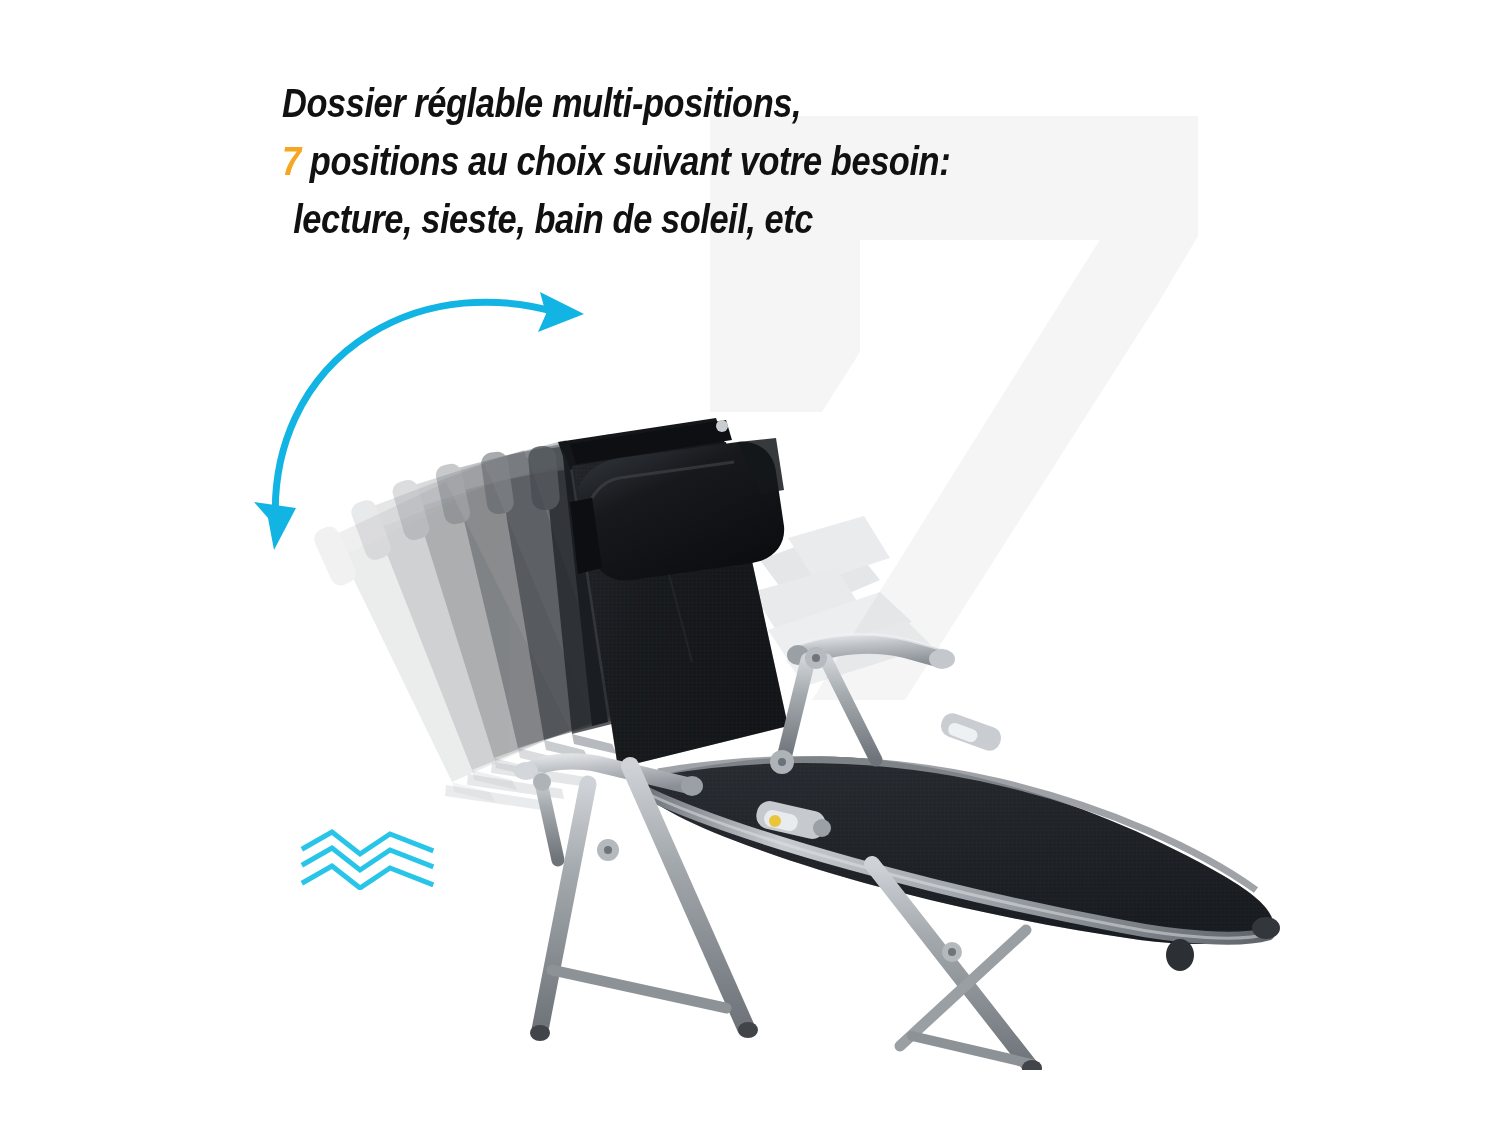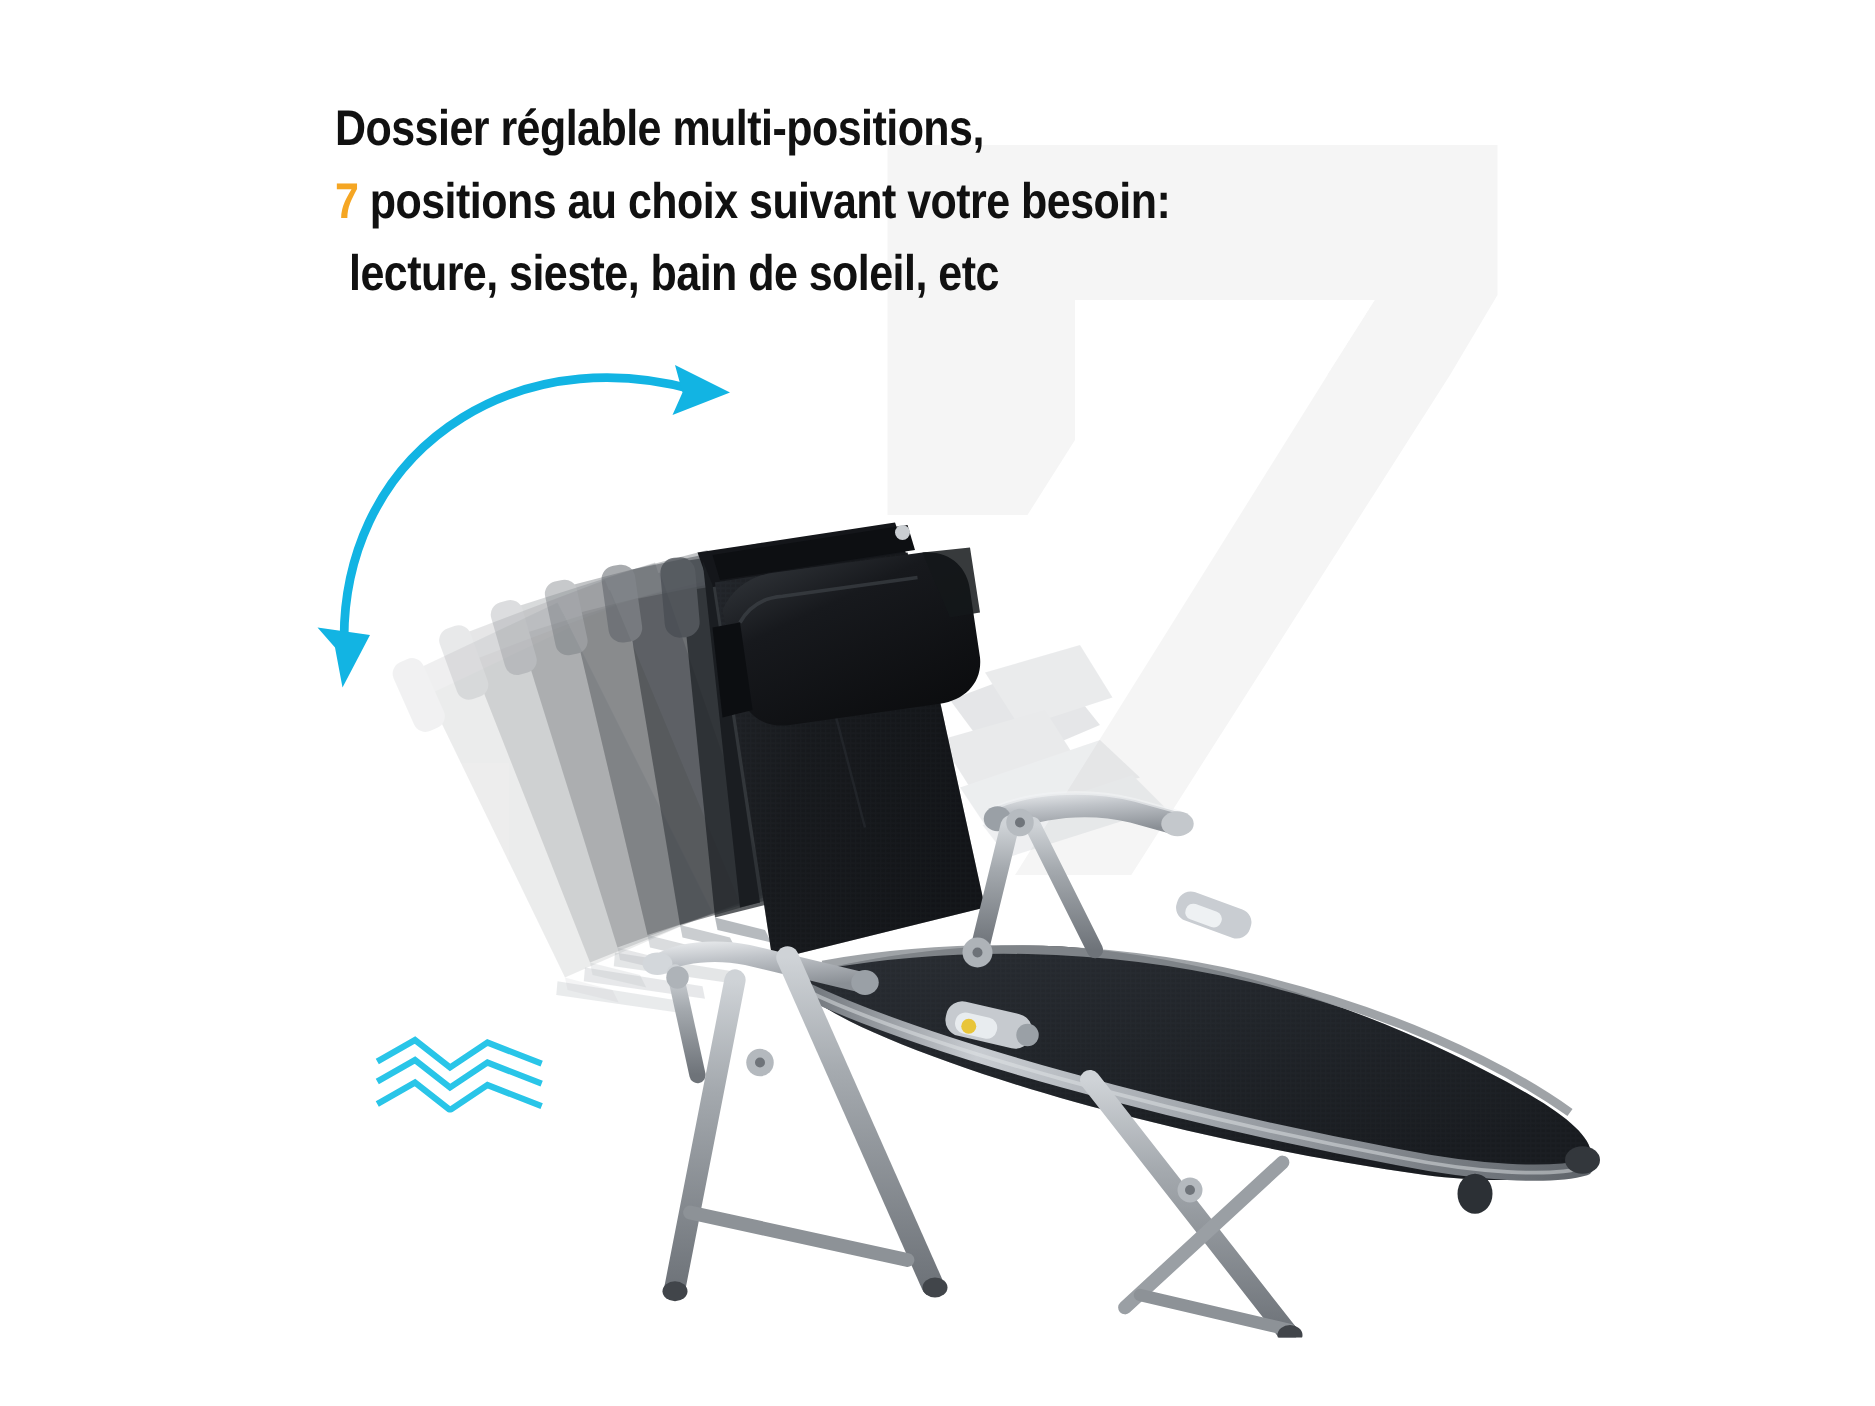--- a/index.html
+++ b/index.html
@@ -3,21 +3,21 @@
 <meta charset="utf-8">
 <style>
   html,body{margin:0;padding:0;background:#ffffff;}
   body{width:1500px;height:1125px;overflow:hidden;font-family:"Liberation Sans",sans-serif;}
   #stage{position:relative;width:1500px;height:1125px;background:#ffffff;overflow:hidden;}
 
   
   #watermark{position:absolute;left:0;top:0;width:1500px;height:1125px;}
 
   
-  #headline{position:absolute;left:268px;top:74px;width:780px;z-index:40;}
+  #headline{position:absolute;left:282px;top:74px;width:780px;z-index:40;font-style:italic;}
   .hl-line{
     color:#111111;
     font-family:"Liberation Sans",sans-serif;
     font-weight:bold;
     font-size:40px;
     line-height:58px;
     letter-spacing:-0.5px;
     white-space:nowrap;
     transform:scaleX(0.86);
     transform-origin:left center;

